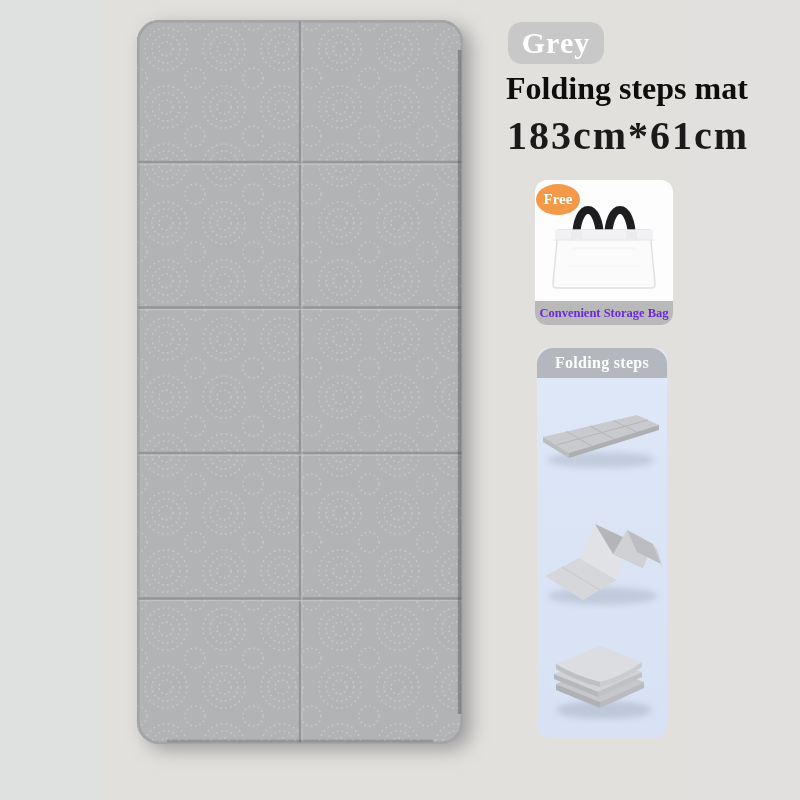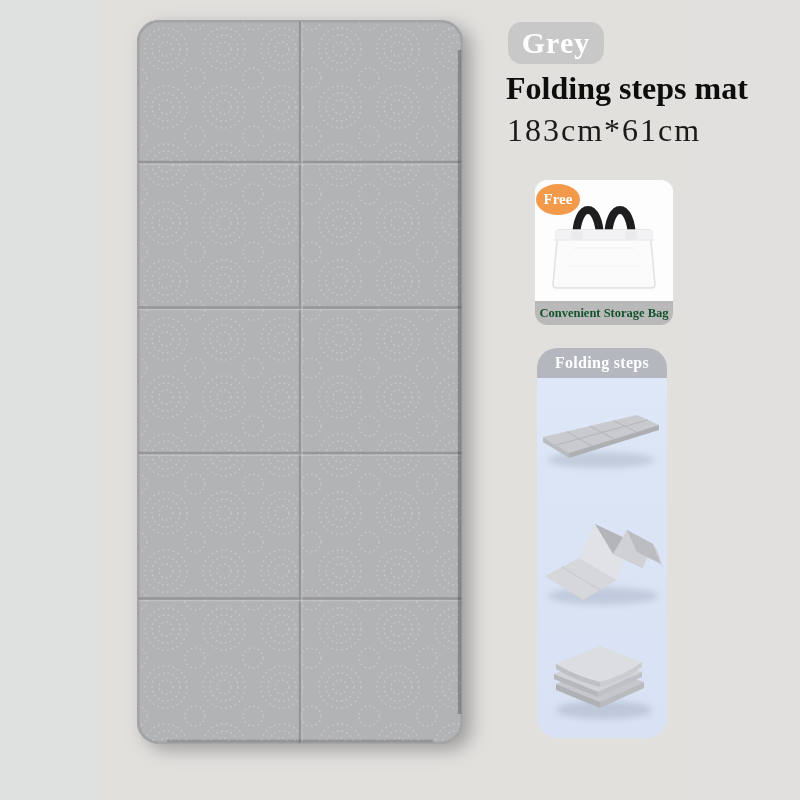--- a/index.html
+++ b/index.html
@@ -32,21 +32,21 @@
   }
   .product-title{
     position:absolute;left:506px;top:70px;width:280px;margin:0;
     font-family:"Liberation Serif","DejaVu Serif",serif;
     font-weight:bold;font-size:32px;color:#0d0d0d;letter-spacing:0;
     white-space:nowrap;
   }
   .product-size{
     position:absolute;left:507px;top:112px;margin:0;
     font-family:"Liberation Serif","DejaVu Serif",serif;
-    font-weight:normal;font-size:32px;color:#1a1a1a;letter-spacing:2px;
+    font-weight:bold;font-size:40px;color:#1a1a1a;letter-spacing:2px;
   }
 
   
   .freebie-card{
     position:absolute;left:535px;top:180px;width:138px;height:145px;
     background:#fdfdfd;border-radius:12px;
   }
   .free-badge{
     position:absolute;left:1px;top:4px;width:44px;height:31px;
     background:#f29a4a;border-radius:50%;
@@ -57,27 +57,27 @@
     font-weight:bold;font-size:15px;color:#ffffff;
   }
   .bag-icon{position:absolute;left:8px;top:6px;}
   .freebie-caption{
     position:absolute;left:0;bottom:0;width:100%;height:24px;
     background:#b9b9b9;border-radius:0 0 12px 12px;
     display:flex;align-items:center;justify-content:center;
   }
   .freebie-caption span{
     font-family:"Liberation Serif","DejaVu Serif",serif;
-    font-weight:bold;font-size:12.5px;color:#14532d;white-space:nowrap;
+    font-weight:bold;font-size:12.5px;color:#6d28d9;white-space:nowrap;
   }
 
   
   .steps-panel{
     position:absolute;left:537px;top:348px;width:130px;height:390px;
-    border-radius:20px;overflow:hidden;
+    border-radius:12px;overflow:hidden;
     background:linear-gradient(180deg,#e0e9f8 0%,#dbe5f6 30%,#d8e2f4 100%);
   }
   .steps-header{
     position:absolute;left:0;top:0;width:100%;height:30px;
     background:#b4b7be;border-radius:16px 16px 0 0;
     display:flex;align-items:center;justify-content:center;
   }
   .steps-header span{
     font-family:"Liberation Serif","DejaVu Serif",serif;
     font-weight:bold;font-size:16px;color:#ffffff;letter-spacing:.3px;

